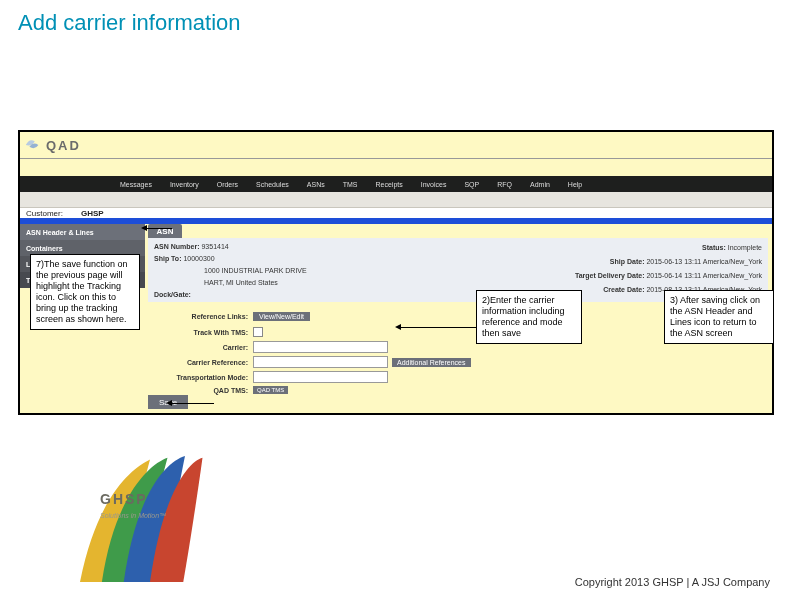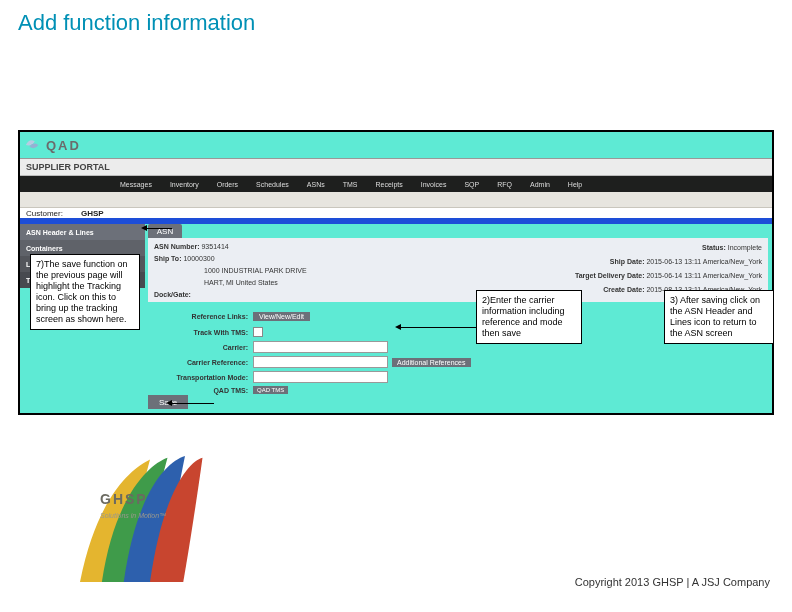--- a/index.html
+++ b/index.html
@@ -19,21 +19,21 @@
     color: #0090b5;
     font-weight: 400;
   }
   .screenshot {
     position: absolute;
     top: 130px;
     left: 18px;
     width: 756px;
     height: 285px;
     border: 2px solid #000;
-    background: #5eead4;
+    background: #fef9c3;
   }
   
   .qad-bar {
     position: absolute; top:0; left:0; right:0; height:27px;
     border-bottom:1px solid #999;
     display:flex; align-items:center;
   }
   .qad-wake { width:18px; height:18px; margin-left:4px; margin-right:2px; }
   .qad-logo { font-size:13px; font-weight:bold; color:#6b6b6b; letter-spacing:2px; margin-left:2px; }
   .supplier-portal {
@@ -66,21 +66,21 @@
     height:16px; font-size:7px; color:#fff; display:flex; align-items:center;
     padding-left:6px; font-weight:bold;
   }
   .sn-1{background:#6c7079;}
   .sn-2{background:#5f6269;}
   .sn-3{background:#53555b;}
   .sn-4{background:#47494f;}
   
   .asn-hdr {
     position:absolute; top:92px; left:128px; width:34px; height:14px;
-    background:#6c7079; color:#fff; font-size:8px; font-weight:normal;
+    background:#6c7079; color:#fff; font-size:8px; font-weight:bold;
     display:flex; align-items:center; justify-content:center;
     border-radius:2px 2px 0 0;
   }
   .asn-panel {
     position:absolute; top:106px; left:128px; right:4px; height:64px;
     background:#ebeef3;
   }
   .asn-left { position:absolute; top:3px; left:6px; font-size:7px; color:#333; line-height:12px; }
   .asn-left b { font-weight:bold; }
   .asn-right { position:absolute; top:3px; right:6px; text-align:right; font-size:7px; color:#333; line-height:14px; }
@@ -132,32 +132,31 @@
     font-size:7px; font-style:italic; color:#9a988c;
   }
   .copyright {
     position:absolute; bottom:24px; right:22px;
     font-size:11px; color:#333;
   }
 </style>
 </head>
 <body>
 
-<div class="slide-title">Add function information</div>
+<div class="slide-title">Add carrier information</div>
 
 <div class="screenshot">
 
   <div class="qad-bar">
     <svg class="qad-wake" viewBox="0 0 20 20">
       <path d="M2 10 Q6 2 12 6 Q8 12 2 10" fill="#b7cbe2"></path>
       <path d="M6 12 Q10 6 16 10 Q12 16 6 12" fill="#95b1d3"></path>
     </svg>
     <span class="qad-logo">QAD</span>
   </div>
-  <div class="supplier-portal">SUPPLIER PORTAL</div>
 
   <div class="menu-bar">
     <span>Messages</span>
     <span>Inventory</span>
     <span>Orders</span>
     <span>Schedules</span>
     <span>ASNs</span>
     <span>TMS</span>
     <span>Receipts</span>
     <span>Invoices</span>

